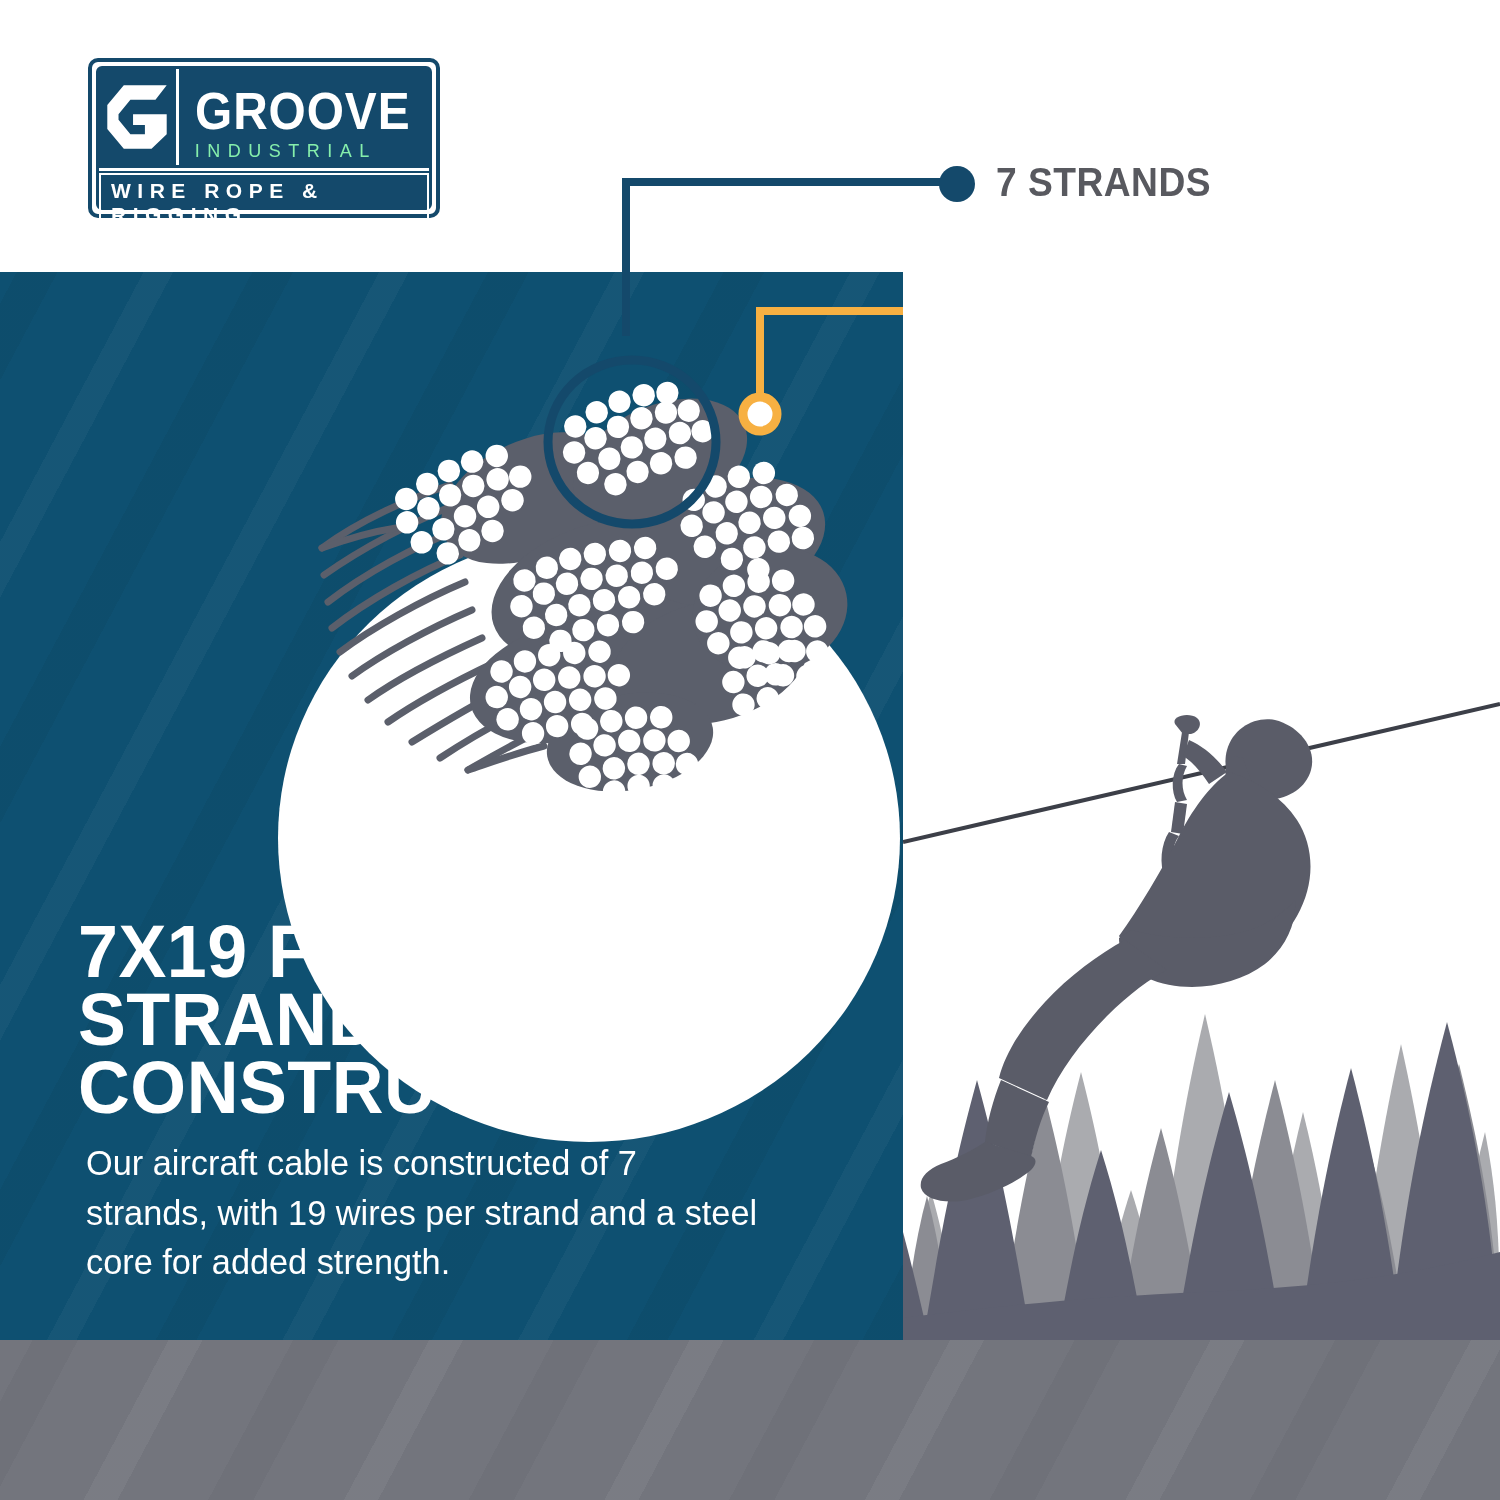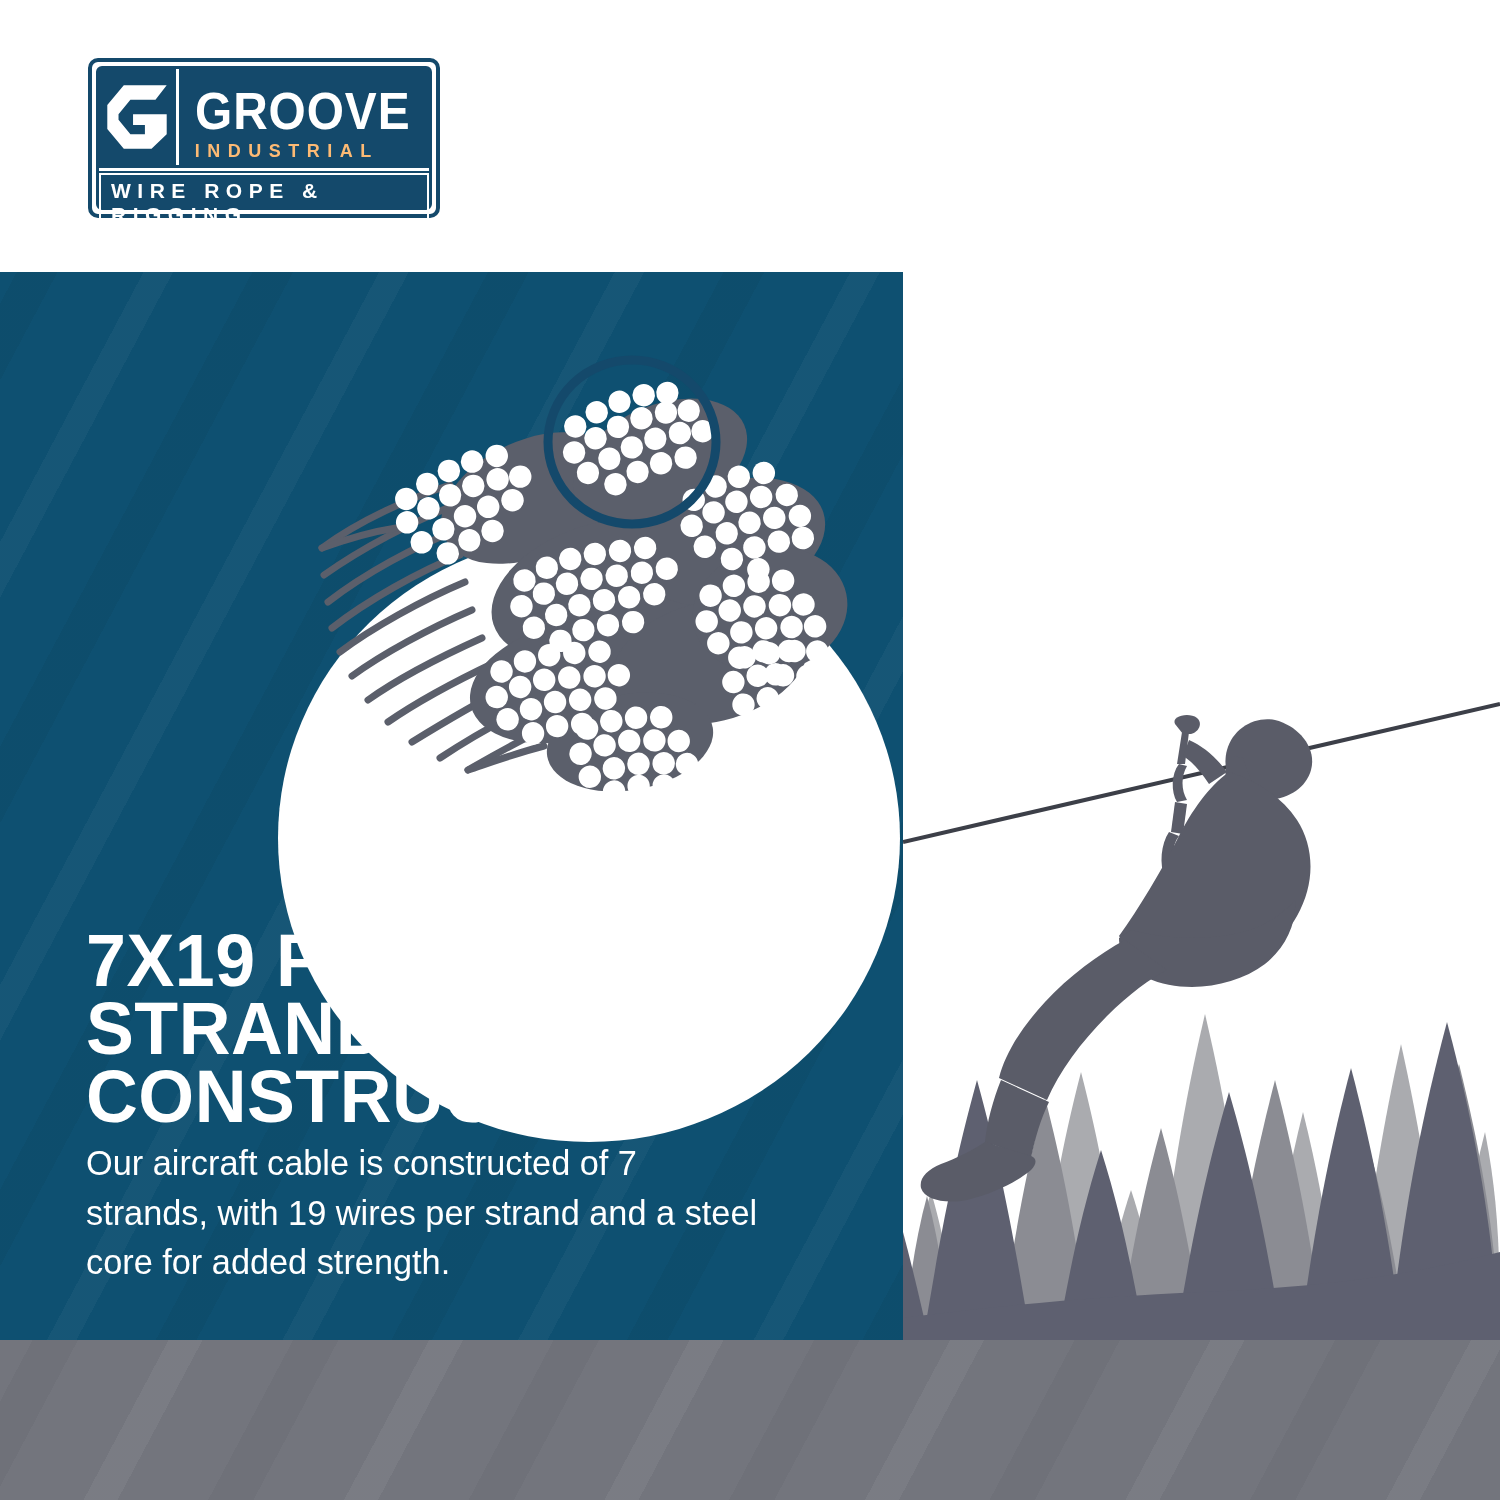--- a/index.html
+++ b/index.html
@@ -10,21 +10,21 @@
   
   #logo-block{position:absolute;left:88px;top:58px;width:352px;height:160px;}
   .logo-outer{position:absolute;inset:0;border:4px solid #14496B;border-radius:10px;background:#fff;}
   .logo-inner{position:absolute;left:8px;top:8px;right:8px;bottom:8px;border:3px solid #14496B;border-radius:6px;background:#14496B;}
   .logo-top{position:absolute;left:0;top:0;right:0;height:96px;display:flex;}
   .logo-gcell{width:104px;height:100%;border-right:3px solid #ffffff;display:flex;align-items:center;justify-content:center;}
   .logo-gcell svg{width:66px;height:64px;display:block;}
   .logo-words{flex:1;display:flex;flex-direction:column;justify-content:center;padding-left:16px;margin-top:16px;}
   .logo-groove{color:#fff;font-weight:bold;font-size:52px;line-height:.92;letter-spacing:1px;
       font-family:"Liberation Sans Narrow","Liberation Sans",sans-serif;transform:scaleX(.92);transform-origin:left center;}
-  .logo-industrial{color:#fdba74;font-weight:bold;font-size:18px;letter-spacing:7.5px;margin-top:5px;}
+  .logo-industrial{color:#86efac;font-weight:normal;font-size:18px;letter-spacing:7.5px;margin-top:5px;}
   .logo-divider{position:absolute;left:0;right:0;top:99px;height:3px;background:#fff;}
   .logo-tag{position:absolute;left:0;right:0;top:104px;bottom:0;display:flex;align-items:flex-start;justify-content:center;}
   .logo-tagbox{border:2px solid #ffffff;padding:4px 10px 5px;}
   .logo-tagtext{color:#fff;font-weight:bold;font-size:21px;letter-spacing:6.5px;}
 
   
   #teal-panel{position:absolute;left:0;top:272px;width:903px;height:1068px;background:#0E5071;overflow:hidden;}
   .waves{position:absolute;inset:-60px;
       background:repeating-linear-gradient(118deg,
         rgba(255,255,255,.035) 0px, rgba(255,255,255,.035) 26px,
@@ -73,21 +73,21 @@
 </style>
 </head>
 <body>
 
 <div id="stage">
 
   <div id="teal-panel">
     <div class="waves"></div>
     <div id="white-circle"></div>
 
-    <div id="headline" style="top:646px;left:86px;margin-top:9px;">
+    <div id="headline" style="top:646px;left:78px;">
       <div class="head-line">7X19 FLEXIBLE</div>
       <div class="head-line">STRAND CONSTRUCTION</div>
     </div>
     <div id="body-copy" style="top:866px;left:86px;">Our aircraft cable is constructed of 7 strands, with 19 wires per strand and a steel core for added strength.</div>
   </div>
 
   <div id="cable">
     <svg viewBox="0 0 560 530" xmlns="http://www.w3.org/2000/svg">
       <defs>
         <g id="wirecell">
@@ -317,20 +317,44 @@
       <g>
         <ellipse cx="332" cy="152" rx="84" ry="82" fill="none" stroke="#14496B" stroke-width="9"></ellipse>
       </g>
 
       <g>
         <circle cx="462" cy="124" r="1" fill="none"></circle>
       </g>
     </svg>
   </div>
 
+  <div id="callouts">
+    <svg id="callout-lines" viewBox="0 0 1500 470" xmlns="http://www.w3.org/2000/svg">
+
+      <path d="M626 332 L626 182 L957 182" fill="none" stroke="#14496B" stroke-width="8" stroke-linecap="square"></path>
+
+      <path d="M760 414 L760 311 L957 311" fill="none" stroke="#F7B042" stroke-width="8" stroke-linecap="square"></path>
+
+      <circle cx="760" cy="414" r="17" fill="#ffffff" stroke="#F7B042" stroke-width="9"></circle>
+    </svg>
+
+    <div class="bullet" id="dot-1"></div>
+    <div class="bullet" id="dot-2"></div>
+    <div class="bullet" id="dot-3"></div>
+
+    <div class="callout-row" id="row-1">
+      <span class="callout-label">7 STRANDS</span>
+    </div>
+    <div class="callout-row" id="row-2">
+      <span class="callout-label">19 WIRES PER STRAND</span>
+    </div>
+    <div class="callout-row" id="row-3">
+      <span class="callout-label">HOT DIP GALVANIZED</span>
+    </div>
+  </div>
 
   <div id="scene">
     <svg viewBox="0 0 597 1068" xmlns="http://www.w3.org/2000/svg">
       <rect x="0" y="0" width="597" height="1068" fill="#ffffff"></rect>
 
       <g>
         <path d="M0 570 L597 432" fill="none" stroke="#3C3F48" stroke-width="4"></path>
       </g>
 
       <g fill="#AAABAF">

